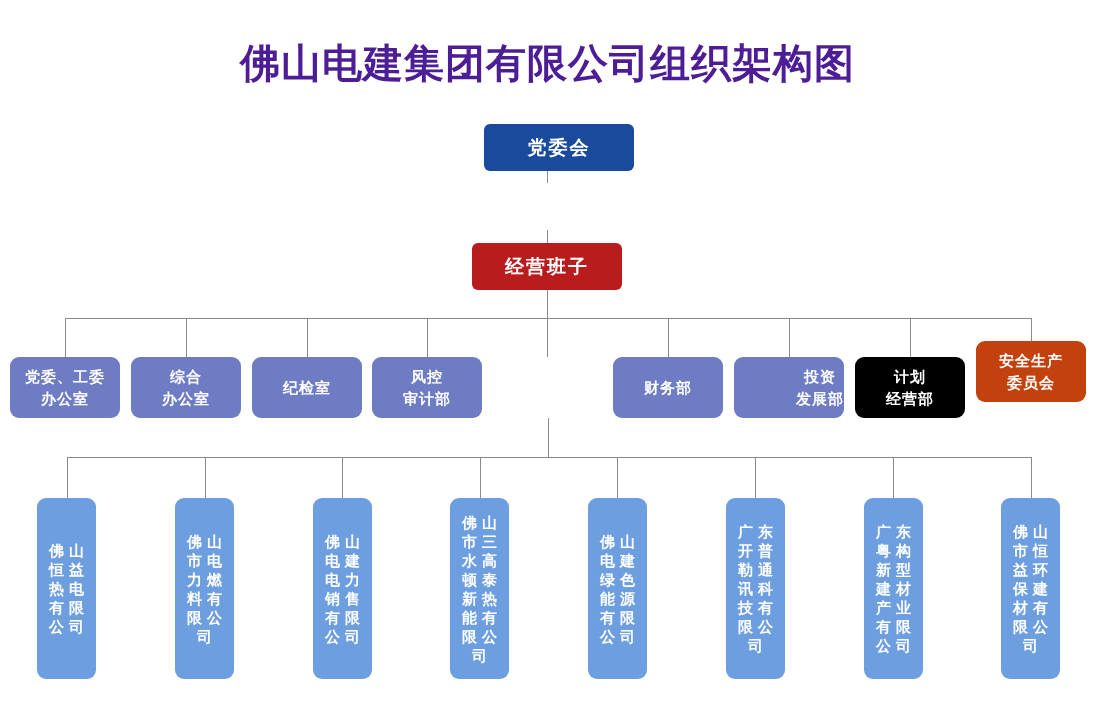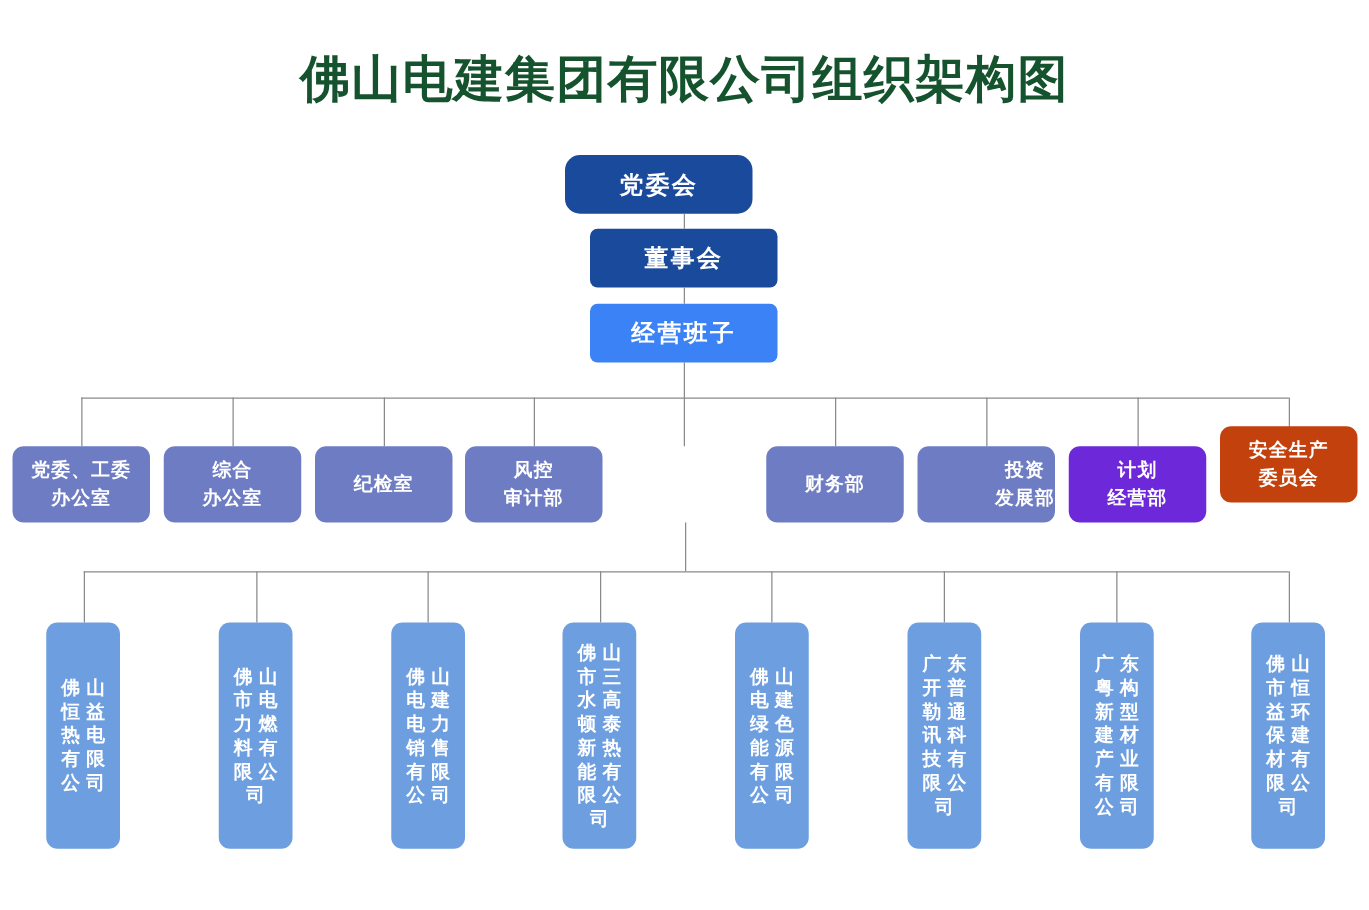--- a/index.html
+++ b/index.html
@@ -1,45 +1,42 @@
 <!DOCTYPE html>
 <html><head>
 <meta charset="utf-8">
 <style>
   html,body{margin:0;padding:0;background:#ffffff;}
   .canvas{position:relative;width:1095px;height:728px;background:#ffffff;
           font-family:"Liberation Sans",sans-serif;overflow:hidden;}
   .title{position:absolute;left:0;top:36px;width:100%;margin:0;text-align:center;
-         font-size:40px;font-weight:700;letter-spacing:1px;color:#14532d;}
+         font-size:40px;font-weight:700;letter-spacing:1px;color:#4c1d95;}
   .box{position:absolute;display:flex;align-items:center;justify-content:center;
        color:#ffffff;text-align:center;box-sizing:border-box;}
   .box span{display:block;white-space:pre-line;}
   .l1{width:150px;height:47px;border-radius:6px;background:#1A4A9B;
       font-size:19px;font-weight:700;letter-spacing:2px;}
   .l2{width:110px;height:61px;border-radius:9px;background:#6E7CC4;
       font-size:15px;font-weight:700;letter-spacing:1px;line-height:22px;}
   .l3{width:59px;height:181px;border-radius:9px;background:#6C9EE0;
       font-size:15px;font-weight:700;letter-spacing:5px;line-height:19px;}
   .l3 span{padding-left:5px;} 
   .line{position:absolute;background:#8A8A8A;}
 </style>
 </head>
 <body>
 
 <div class="canvas">
 
   <h1 class="title">佛山电建集团有限公司组织架构图</h1>
 
-  <div class="box l1" style="left: 452px; top: 124px; background-color: rgb(26, 74, 155); border-radius: 12px;">
+  <div class="box l1" style="left: 484px; top: 124px; background-color: rgb(26, 74, 155);">
     <span>党委会</span>
   </div>
-  <div class="box l1" style="left: 472px; top: 183px; background-color: rgb(26, 74, 155);">
-    <span>董事会</span>
-  </div>
-  <div class="box l1" style="left: 472px; top: 243px; background-color: #3b82f6;">
+  <div class="box l1" style="left: 472px; top: 243px; background-color: #b91c1c;">
     <span>经营班子</span>
   </div>
 
   <div class="line" style="left: 547px; top: 171px; width: 1px; height: 12px; background-color: rgb(138, 138, 138);"></div>
   <div class="line" style="left: 547px; top: 230px; width: 1px; height: 13px; background-color: rgb(138, 138, 138);"></div>
   <div class="line" style="left: 547px; top: 290px; width: 1px; height: 67px; background-color: rgb(138, 138, 138);"></div>
 
   <div class="line" style="left: 65px; top: 318px; width: 966px; height: 1px; background-color: rgb(138, 138, 138);"></div>
   <div class="line" style="left: 65px; top: 318px; width: 1px; height: 39px; background-color: rgb(138, 138, 138);"></div>
   <div class="line" style="left: 186px; top: 318px; width: 1px; height: 39px; background-color: rgb(138, 138, 138);"></div>
@@ -65,21 +62,21 @@
     <span>风控
 审计部</span>
   </div>
   <div class="box l2" style="left: 613px; top: 357px; background-color: rgb(110, 124, 196);">
     <span>财务部</span>
   </div>
   <div class="box l2" style="left: 734px; top: 357px; background-color: rgb(110, 124, 196); justify-content: flex-end;">
     <span>投资
 发展部</span>
   </div>
-  <div class="box l2" style="left: 855px; top: 357px; background-color: #6d28d9;">
+  <div class="box l2" style="left: 855px; top: 357px; background-color: #000000;">
     <span>计划
 经营部</span>
   </div>
   <div class="box l2" style="left: 976px; top: 341px; background-color: #c2410c;">
     <span>安全生产
 委员会</span>
   </div>
 
   <div class="line" style="left: 548px; top: 418px; width: 1px; height: 39px; background-color: rgb(138, 138, 138);"></div>
   <div class="line" style="left: 67px; top: 457px; width: 964px; height: 1px; background-color: rgb(138, 138, 138);"></div>

